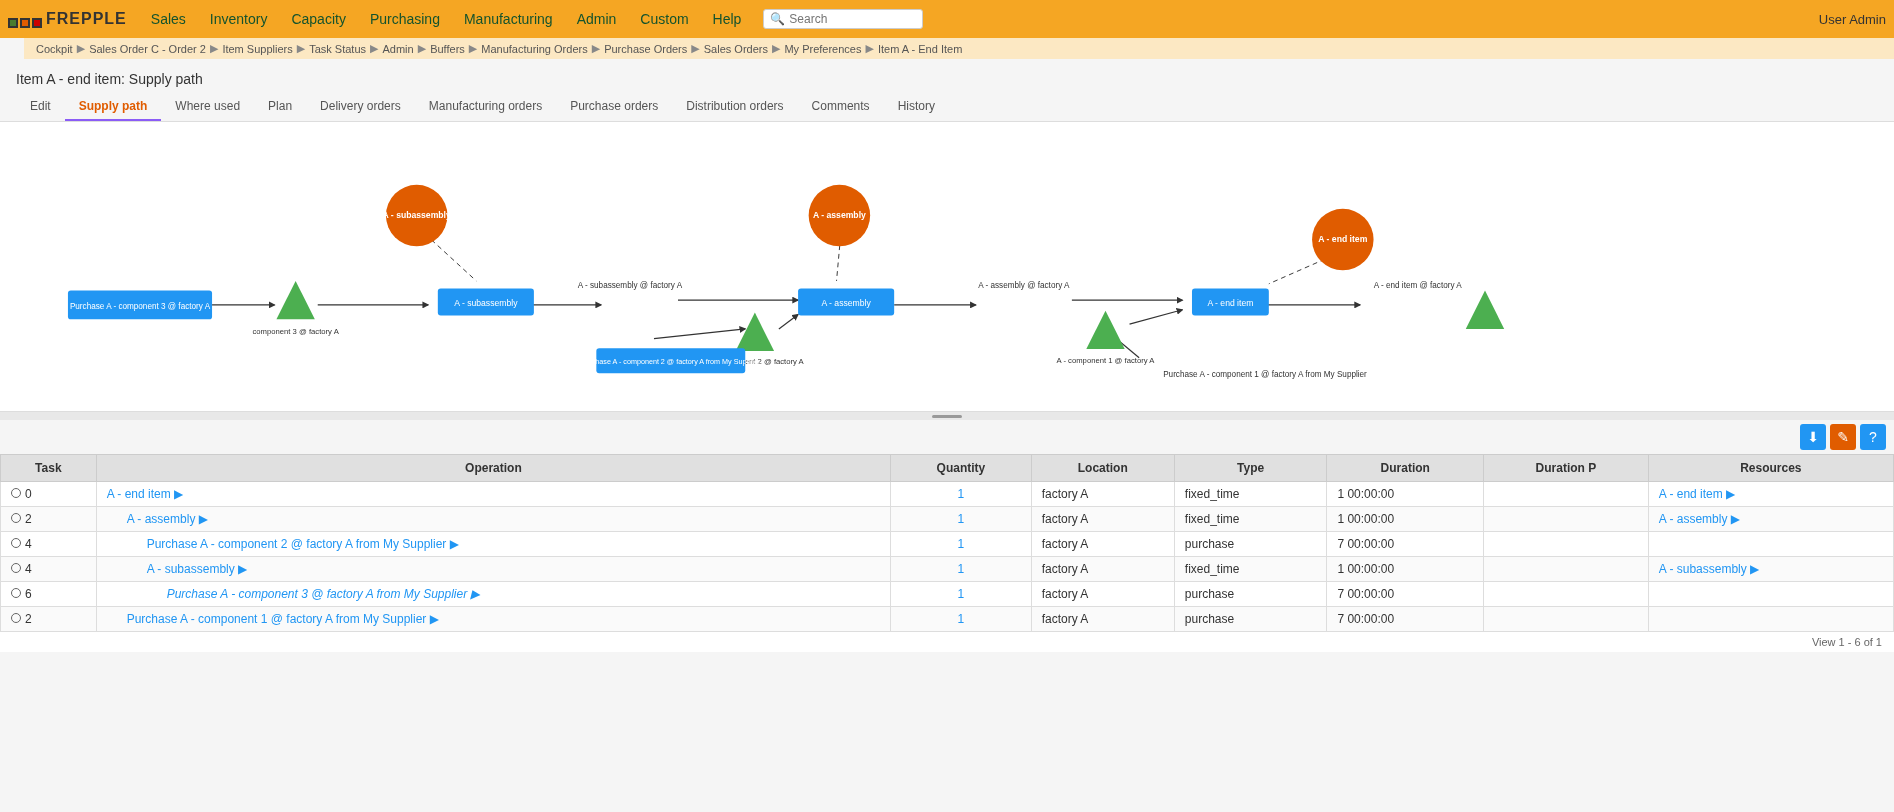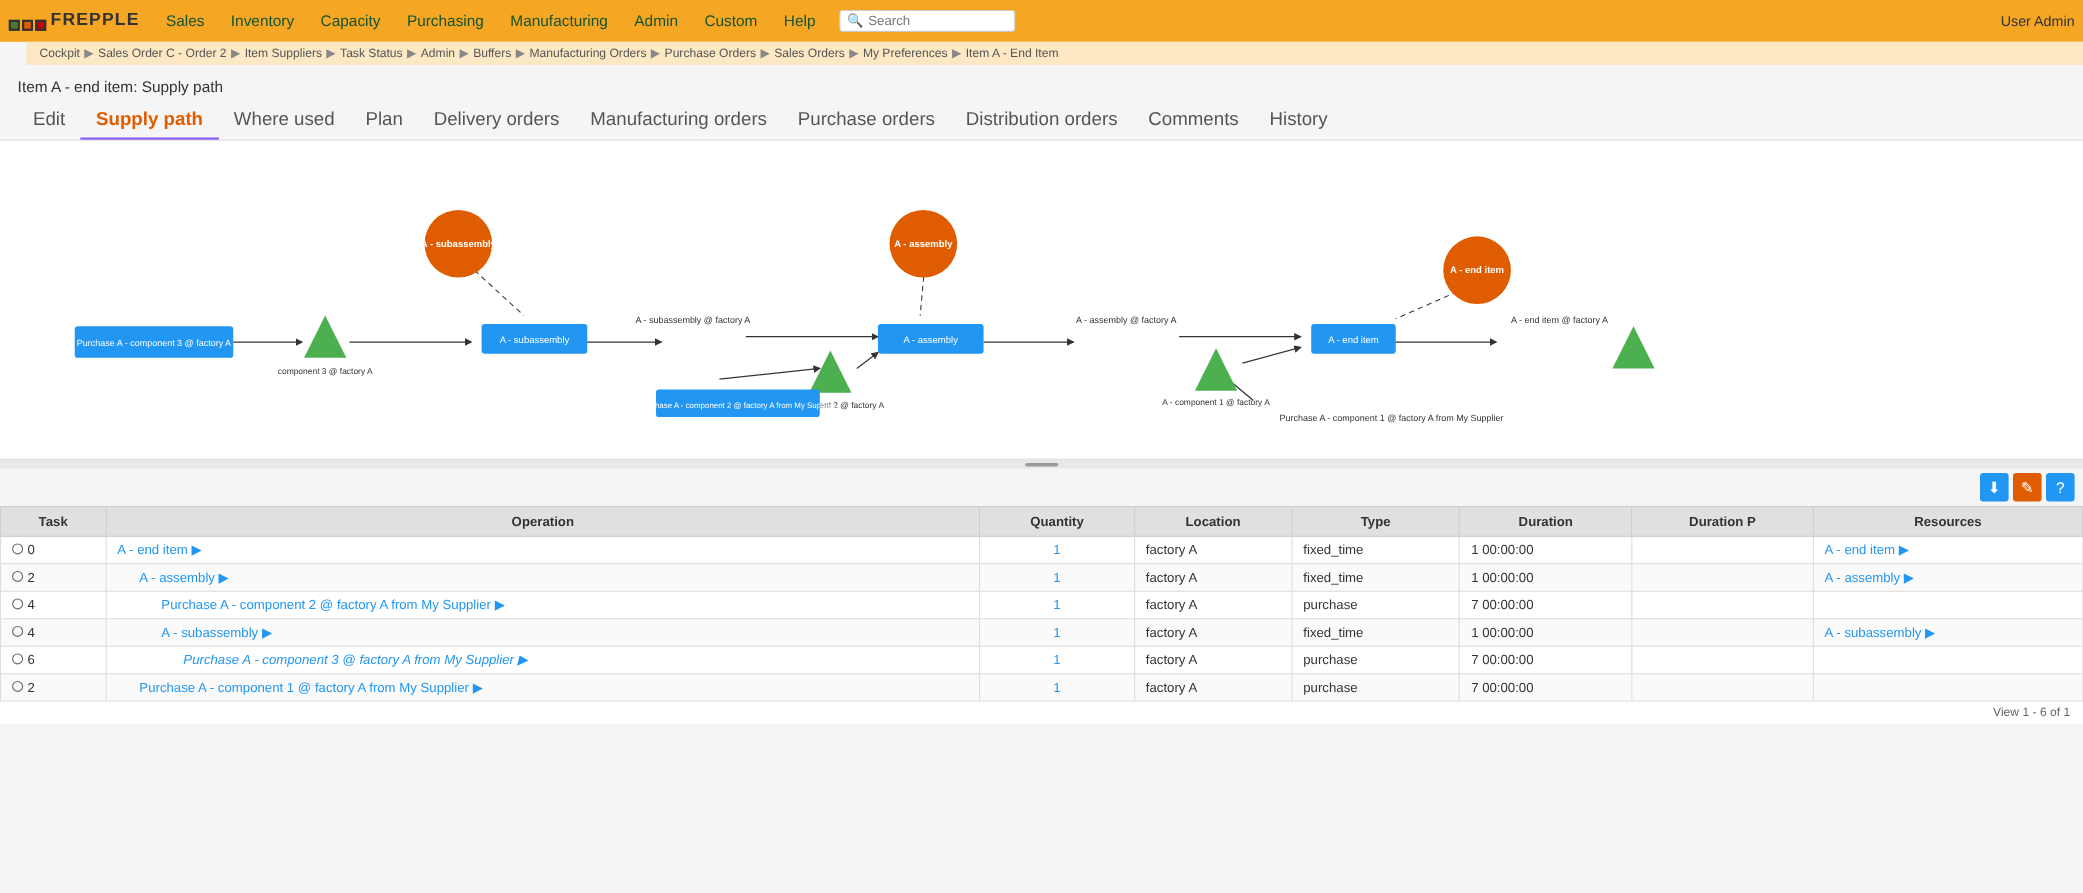--- a/index.html
+++ b/index.html
@@ -96,21 +96,21 @@
       align-items: flex-end;
       padding: 0 16px;
       border-bottom: 1px solid #ddd;
       background: #f5f5f5;
       gap: 0;
     }
     .tab {
       padding: 6px 14px;
       cursor: pointer;
       color: #555;
-      font-size: 17px;
+      font-size: 12px;
       border-bottom: 2px solid transparent;
       white-space: nowrap;
     }
     .tab.active {
       color: #e05c00;
       border-bottom: 2px solid #8b5cf6;
       font-weight: bold;
     }
 
     

